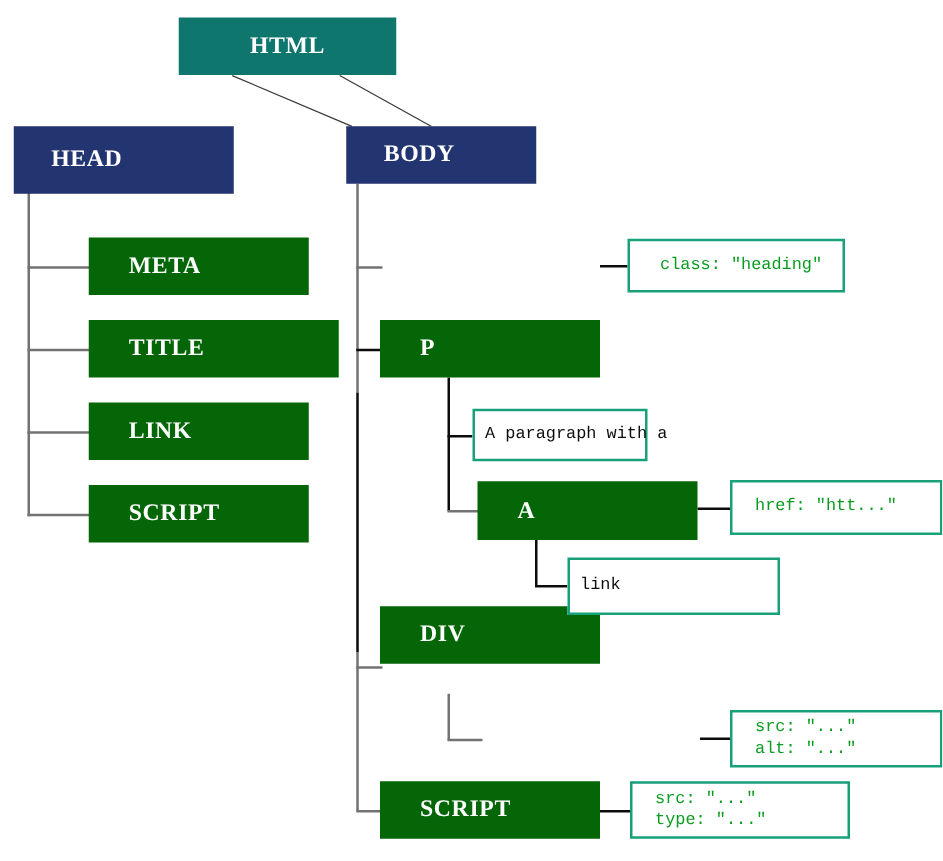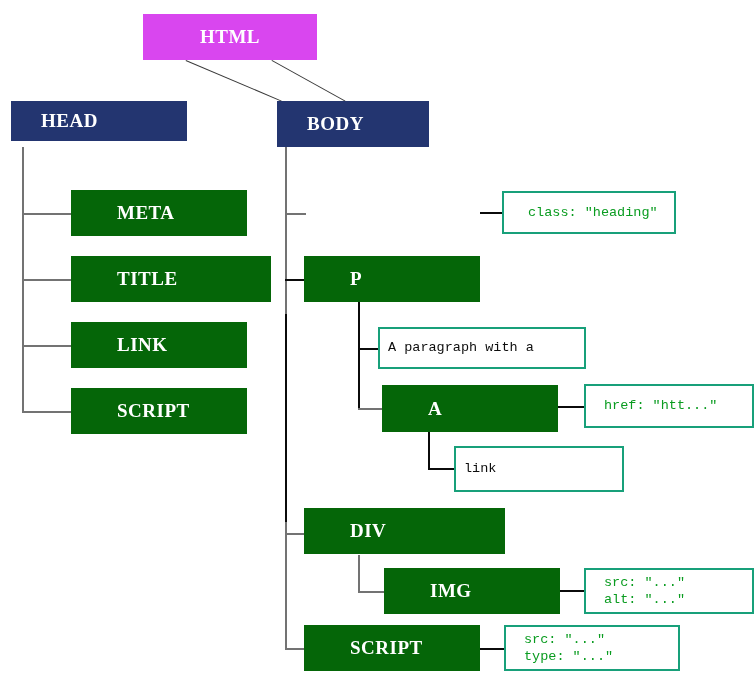--- a/index.html
+++ b/index.html
@@ -22,23 +22,23 @@
     box-sizing: border-box;
     display: flex;
     align-items: center;
     color: #ffffff;
     font-family: "Liberation Serif", serif;
     font-weight: bold;
     font-size: 19px;
     letter-spacing: 0.5px;
     white-space: nowrap;
   }
-  .node.root  { background: #d946ef; justify-content: center; }
+  .node.root  { background: #0f766e; justify-content: center; }
   .node.sect  { background: #233570; padding-left: 30px; }
-  .node.elem  { background: #056608; padding-left: 46px; }
+  .node.elem  { background: #056608; padding-left: 32px; }
 
   
   .leaf {
     position: absolute;
     box-sizing: border-box;
     border: 2px solid #18A07A;
     background: #ffffff;
     display: flex;
     flex-direction: column;
     justify-content: center;
@@ -98,48 +98,47 @@
   <div class="hline dark" style="left:428px; top:468px; width:26px;"></div>
 
   <div class="vline" style="left:358px; top:555px; height:37px;"></div>
   <div class="hline" style="left:358px; top:591px; width:28px;"></div>
   <div class="hline dark" style="left:560px; top:590px; width:24px;"></div>
 
   <div class="hline dark" style="left:480px; top:648px; width:24px;"></div>
 
   <div class="node root" style="left:143px; top:14px; width:174px; height:46px;">HTML</div>
 
-  <div class="node sect" style="left:11px; top:101px; width:176px; height:40px;">HEAD</div>
+  <div class="node sect" style="left:11px; top:101px; width:176px; height:54px;">HEAD</div>
 
   <div class="node sect" style="left:277px; top:101px; width:152px; height:46px;">BODY</div>
 
   <div class="node elem" style="left:71px; top:190px; width:176px; height:46px;">META</div>
 
   <div class="node elem" style="left:71px; top:256px; width:200px; height:46px;">TITLE</div>
 
   <div class="node elem" style="left:71px; top:322px; width:176px; height:46px;">LINK</div>
 
   <div class="node elem" style="left:71px; top:388px; width:176px; height:46px;">SCRIPT</div>
 
 
   <div class="node elem" style="left:304px; top:256px; width:176px; height:46px;">P</div>
 
   <div class="node elem" style="left:382px; top:385px; width:176px; height:47px;">A</div>
 
-  <div class="node elem" style="left:304px; top:508px; width:201px; height:46px;">DIV</div>
+  <div class="node elem" style="left:304px; top:485px; width:176px; height:46px;">DIV</div>
 
-  <div class="node elem" style="left:384px; top:568px; width:176px; height:46px;">IMG</div>
 
   <div class="node elem" style="left:304px; top:625px; width:176px; height:46px;">SCRIPT</div>
 
   <div class="leaf attr" style="left:502px; top:191px; width:174px; height:43px;">
     <span>class: "heading"</span>
   </div>
 
-  <div class="leaf textnode" style="left:378px; top:327px; width:208px; height:42px;">
+  <div class="leaf textnode" style="left:378px; top:327px; width:140px; height:42px;">
     <span>A paragraph with a</span>
   </div>
 
   <div class="leaf attr tight" style="left:584px; top:384px; width:170px; height:44px;">
     <span>href: "htt..."</span>
   </div>
 
   <div class="leaf textnode" style="left:454px; top:446px; width:170px; height:46px;">
     <span>link</span>
   </div>

